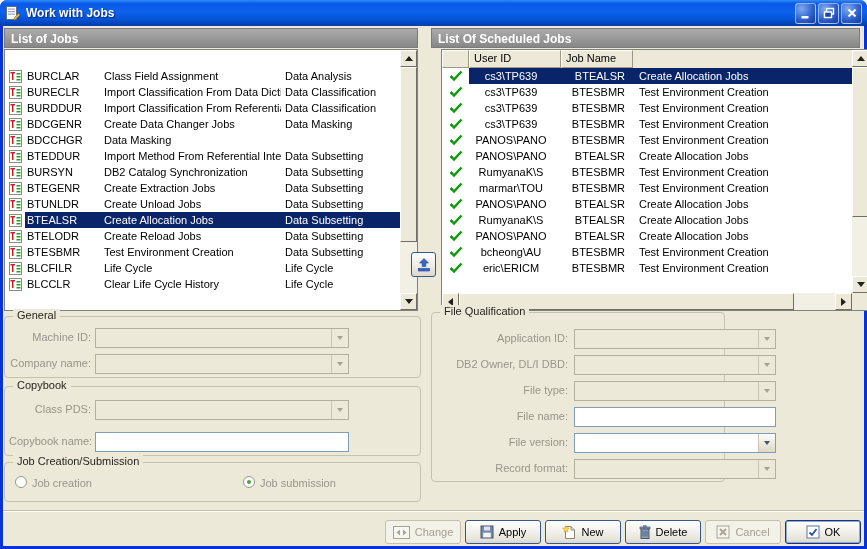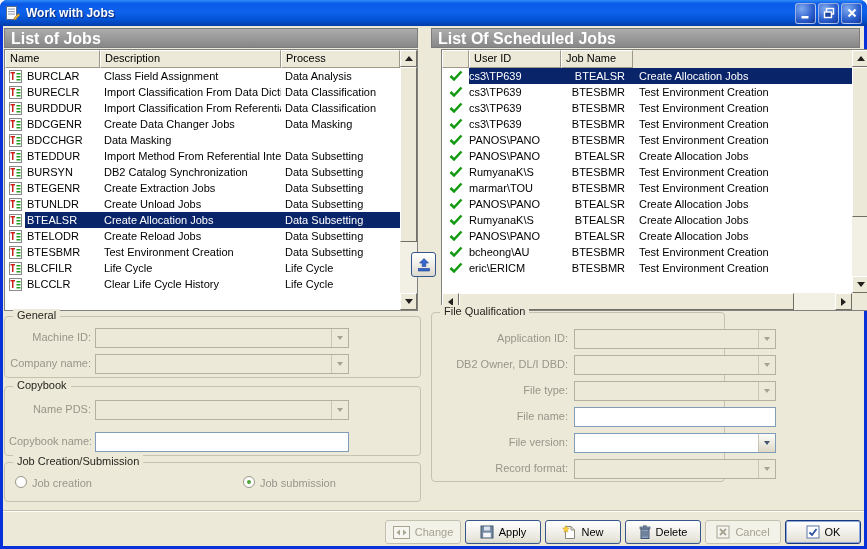--- a/index.html
+++ b/index.html
@@ -11,21 +11,21 @@
     background:linear-gradient(to bottom,#2f8cf5 0%,#0a5ae8 14%,#0d62ec 45%,#0453d6 75%,#033da8 100%);
     border-radius:7px 7px 0 0; display:flex; align-items:center; padding:0 5px; }
   .titlebar-text { color:#fff; font-weight:bold; font-size:12px; text-shadow:1px 1px 1px #0c2a7a; margin-left:5px; flex:1; white-space:nowrap; }
   .tb-btn { width:21px; height:21px; margin-left:2px; border-radius:3px; border:1px solid rgba(255,255,255,.55);
     background:radial-gradient(circle at 30% 25%, #7fa9ef, #2a5ccc 60%, #15389a); display:flex; align-items:center; justify-content:center; }
 
   
   .client { position:absolute; top:26px; left:3px; right:3px; bottom:3px; background:#ece9d8; }
 
   .panel-header { position:absolute; height:20px; background:linear-gradient(#acacac,#878787); color:#fff;
-    font-weight:bold; font-size:16px; line-height:20px; padding-left:6px; border:1px solid #7b7b7b; white-space:nowrap; overflow:hidden; }
+    font-weight:bold; font-size:12px; line-height:20px; padding-left:6px; border:1px solid #7b7b7b; white-space:nowrap; overflow:hidden; }
   #ph-left  { left:1px;   top:2px; width:414px; }
   #ph-right { left:428px; top:2px; width:429px; }
 
   
   .listbox { position:absolute; background:#fff; border:1px solid #808080; }
   #list-left  { left:1px;   top:23px; width:414px; height:262px; }
   #list-right { left:438px; top:23px; width:429px; height:262px; }
 
   .list-header { position:absolute; top:0; left:0; right:17px; height:18px; display:flex; background:#ece9d8; }
   .hcell { border-top:1px solid #fff; border-left:1px solid #fff; border-right:1px solid #9d9888; border-bottom:1px solid #9d9888;
@@ -37,21 +37,21 @@
   #list-right .list-rows { bottom:17px; }
 
   .lrow,.rrow { display:flex; height:16px; align-items:stretch; }
   .cell { font-size:11px; line-height:16px; white-space:nowrap; overflow:hidden; color:#000; }
   .icon-cell { display:flex; align-items:center; justify-content:center; }
   .lrow .icon-cell { width:20px; }
   .rrow .icon-cell { width:27px; }
   .c-name { width:75px; padding-left:2px; }
   .c-desc { width:181px; padding-left:4px; }
   .c-proc { flex:1; padding-left:4px; }
-  .c-user { width:92px; text-align:left; padding-right:8px; }
+  .c-user { width:92px; text-align:center; padding-right:8px; }
   .c-jobname { width:72px; text-align:right; padding-right:8px; }
   .c-jobdesc { flex:1; padding-left:6px; }
   .selected .cell:not(.icon-cell) { background:#0a246a; color:#fff; }
 
   
   .vscroll { position:absolute; top:0; right:0; bottom:0; width:17px; background:#f2f0e4; }
   #list-right .vscroll { bottom:17px; }
   .hscroll { position:absolute; left:0; right:17px; bottom:0; height:17px; background:#f2f0e4; }
   .sb-btn, .sb-thumb { position:absolute; background:#ece9d8; border:1px solid; border-color:#fff #716f64 #716f64 #fff;
     display:flex; align-items:center; justify-content:center; }
@@ -143,25 +143,20 @@
         </svg>
     </div>
   </div>
 
   <div class="client">
 
     <div class="panel-header" id="ph-left">List of Jobs</div>
     <div class="panel-header" id="ph-right">List Of Scheduled Jobs</div>
 
     <div class="listbox" id="list-left">
-      <div class="list-header">
-        <div class="hcell hc-name">Name</div>
-        <div class="hcell hc-desc">Description</div>
-        <div class="hcell hc-proc">Process</div>
-      </div>
       <div class="list-rows">
 
       <div class="lrow">
             <span class="cell icon-cell">
               <svg width="13" height="13" viewBox="0 0 13 13">
                 <rect x="0.5" y="0.5" width="12" height="12" fill="#fff" stroke="#8a8a8a"></rect>
                 <rect x="1.5" y="2" width="4.5" height="1.5" fill="#cc2020"></rect>
                 <rect x="3" y="2" width="1.5" height="8" fill="#cc2020"></rect>
                 <rect x="7.5" y="3" width="4" height="1.5" fill="#1e9e1e"></rect>
                 <rect x="7.5" y="6" width="4" height="1.5" fill="#1e9e1e"></rect>
@@ -558,21 +553,21 @@
       <div class="combo disabled" style="top:37px;">
         <div class="combo-field"></div>
         <div class="combo-btn">
             <div class="tri-down"></div>
           </div>
       </div>
     </div>
 
     <div class="groupbox grp-left" id="grp-copybook">
       <span class="group-title">Copybook</span>
-      <span class="field-label" style="top:16px;">Name PDS:</span>
+      <span class="field-label" style="top:16px;">Class PDS:</span>
       <div class="combo disabled" style="top:13px;">
         <div class="combo-field"></div>
         <div class="combo-btn">
             <div class="tri-down"></div>
           </div>
       </div>
       <span class="field-label" style="top:48px;">Copybook name:</span>
       <input class="textbox" style="top: 45px;" value="">
     </div>
 

